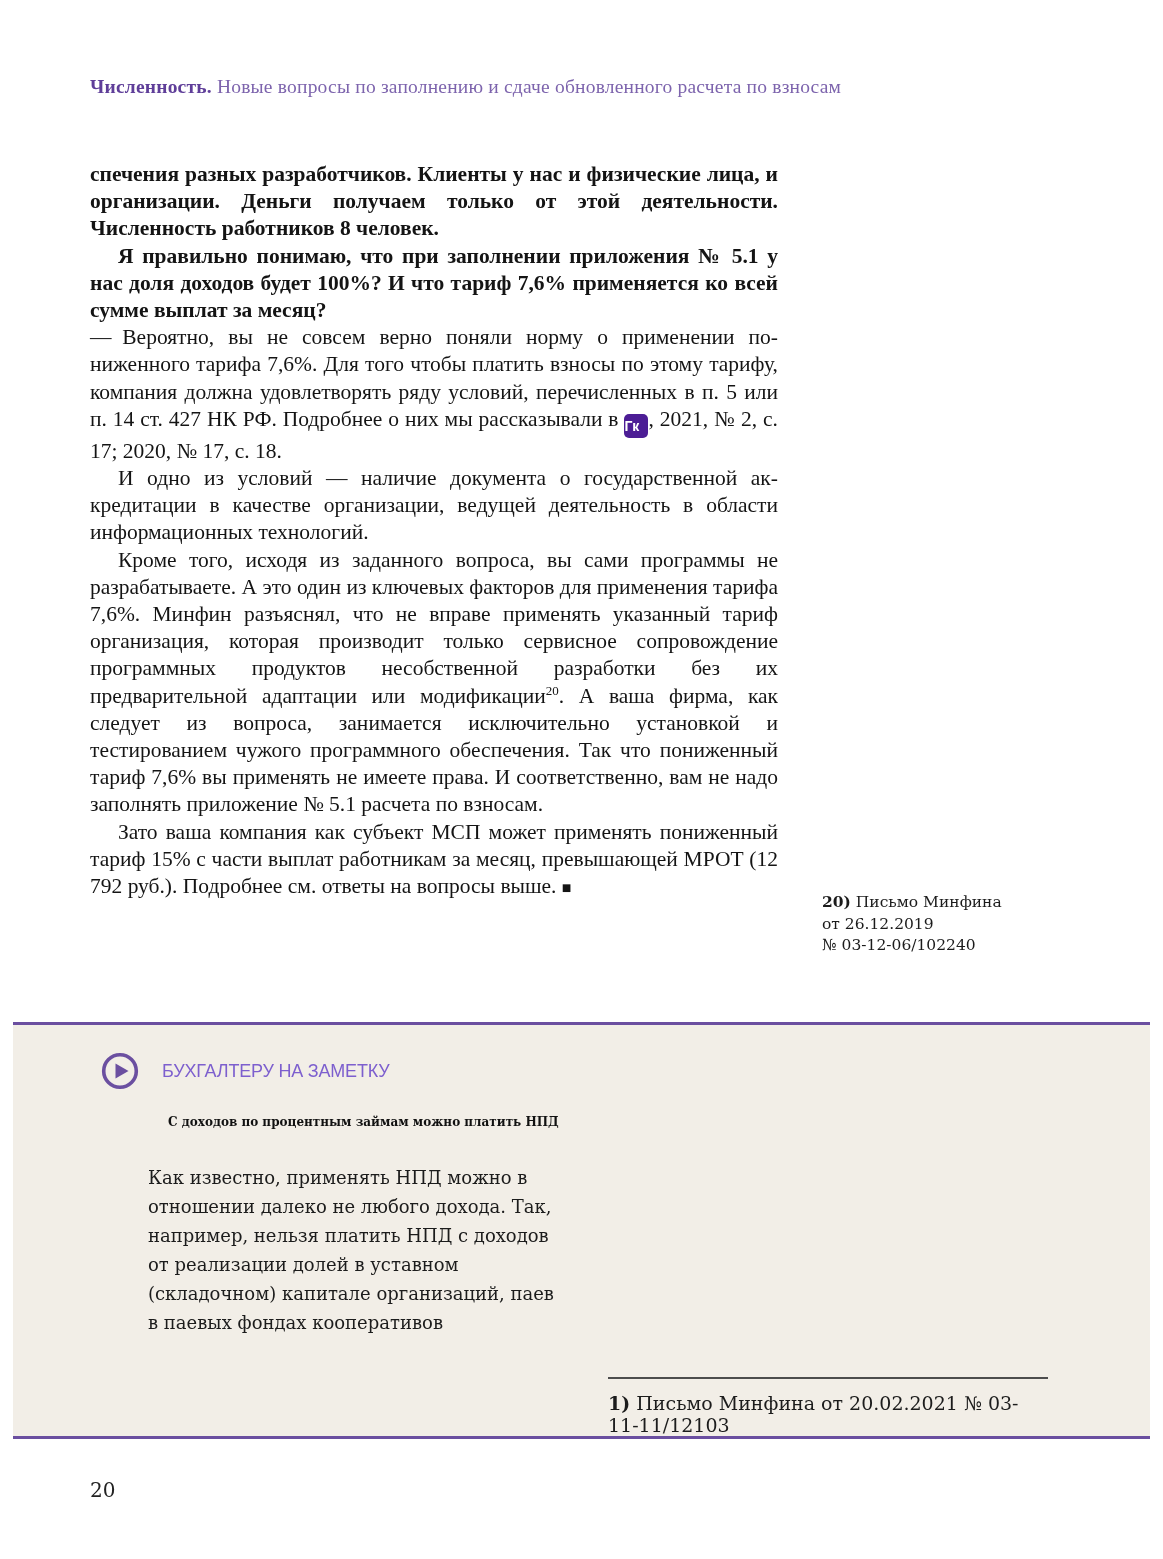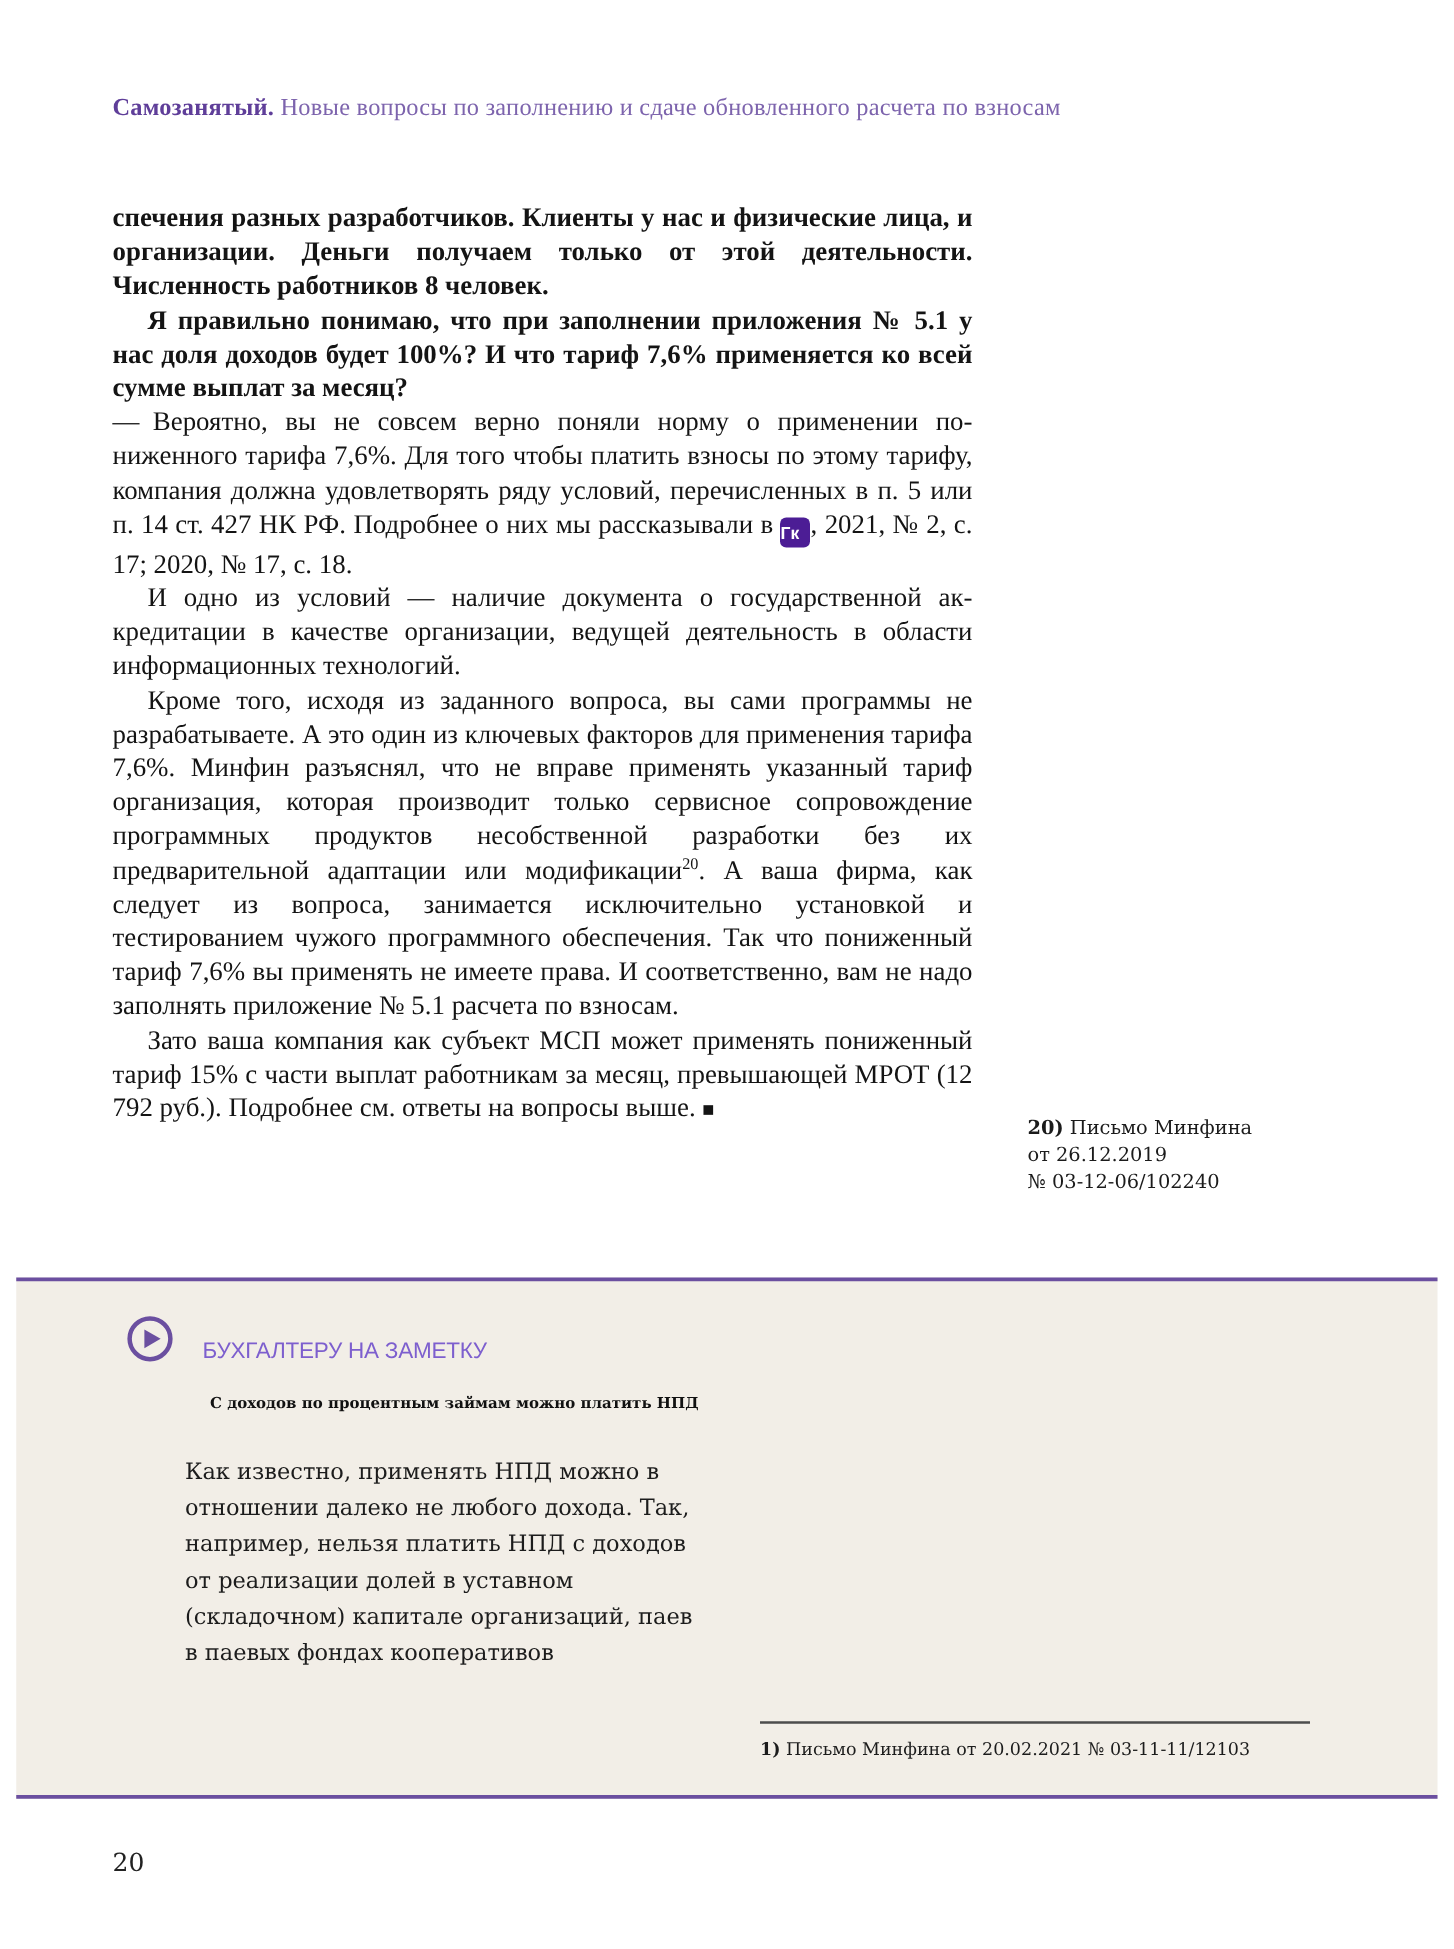--- a/index.html
+++ b/index.html
@@ -42,58 +42,58 @@
     line-height: 21.5px; color: #1b1b1b;
   }
   .sidebar-note .marker { font-weight: bold; }
 
   
   .note-box {
     position: absolute; left: 13px; top: 1022px; width: 1137px; height: 417px;
     background: #f2eee7; box-sizing: border-box;
     border-top: 3px solid #6b4fa0; border-bottom: 3px solid #6b4fa0;
   }
-  .kicker-row { position: absolute; left: 87px; top: 26px; display: flex; align-items: flex-end; }
+  .kicker-row { position: absolute; left: 87px; top: 26px; display: flex; align-items: center; }
   .kicker-label {
     margin-left: 22px; font-family: "Liberation Sans", sans-serif;
     font-size: 18px; letter-spacing: -0.2px; color: #7d5fce;
   }
   .box-title {
     position: absolute; left: 135px; top: 90px; width: 900px;
     font-family: "DejaVu Serif", serif; font-weight: bold;
     font-size: 12px; color: #111111; margin-left: 20px;
   }
   .box-col {
     position: absolute; top: 138px;
     font-family: "DejaVu Serif", serif; font-size: 18px;
     line-height: 29px; color: #1c1c1c; hyphens: auto;
   }
   .box-col p { margin: 0; }
   .box-col p + p { margin-top: 35px; }
   .box-col-left  { left: 135px; width: 418px; }
   .box-col-right { left: 595px; width: 440px; }
   .box-footnote {
     position: absolute; left: 595px; top: 352px; width: 440px;
-    font-family: "DejaVu Serif", serif; font-size: 14px; color: #1c1c1c;
+    font-family: "DejaVu Serif", serif; font-size: 19px; color: #1c1c1c;
   }
   .box-footnote .rule { border-top: 2px solid #4d4d4d; margin-bottom: 13px; }
   .box-footnote .marker { font-weight: bold; }
 
   .page-number {
     position: absolute; left: 90px; top: 1478px;
     font-family: "DejaVu Serif", serif; font-size: 20px; color: #222222;
   }
 </style>
 </head>
 <body>
 
 <div class="page">
 
   <div class="page-header">
-    <span class="section">Самозанятый.</span>
+    <span class="section">Численность.</span>
     <span>Новые вопросы по заполнению и сдаче обновленного расчета по взносам</span>
   </div>
 
   <div class="main-col">
     <p class="bold">спечения разных разработчиков. Клиенты у нас и физические лица, и организации. Деньги получаем только от этой деятель­ности. Численность работников 8 человек.</p>
     <p class="bold indent">Я правильно понимаю, что при заполнении приложения № 5.1 у нас доля доходов будет 100%? И что тариф 7,6% применяется ко всей сумме выплат за месяц?</p>
     <p><span>— Вероятно, вы не совсем верно поняли норму о применении по­ниженного тарифа 7,6%. Для того чтобы платить взносы по этому тарифу, компания должна удовлетворять ряду условий, перечислен­ных в п. 5 или п. 14 ст. 427 НК РФ. Подробнее о них мы рассказыва­ли в </span><span class="gk-badge">Гк</span><span>, 2021, № 2, с. 17; 2020, № 17, с. 18.</span></p>
     <p class="indent">И одно из условий — наличие документа о государственной ак­кредитации в качестве организации, ведущей деятельность в обла­сти информационных технологий.</p>
     <p class="indent"><span>Кроме того, исходя из заданного вопроса, вы сами программы не разрабатываете. А это один из ключевых факторов для примене­ния тарифа 7,6%. Минфин разъяснял, что не вправе применять ука­занный тариф организация, которая производит только сервисное сопровождение программных продуктов несобственной разработ­ки без их предварительной адаптации или модификации</span><sup class="fn-sup">20</sup><span>. А ваша фирма, как следует из вопроса, занимается исключительно установ­кой и тестированием чужого программного обеспечения. Так что пониженный тариф 7,6% вы применять не имеете права. И соответ­ственно, вам не надо заполнять приложение № 5.1 расчета по взно­сам.</span></p>
     <p class="indent"><span>Зато ваша компания как субъект МСП может применять пони­женный тариф 15% с части выплат работникам за месяц, превы­шающей МРОТ (12 792 руб.). Подробнее см. ответы на вопросы выше. </span><span class="end-mark">■</span></p>

